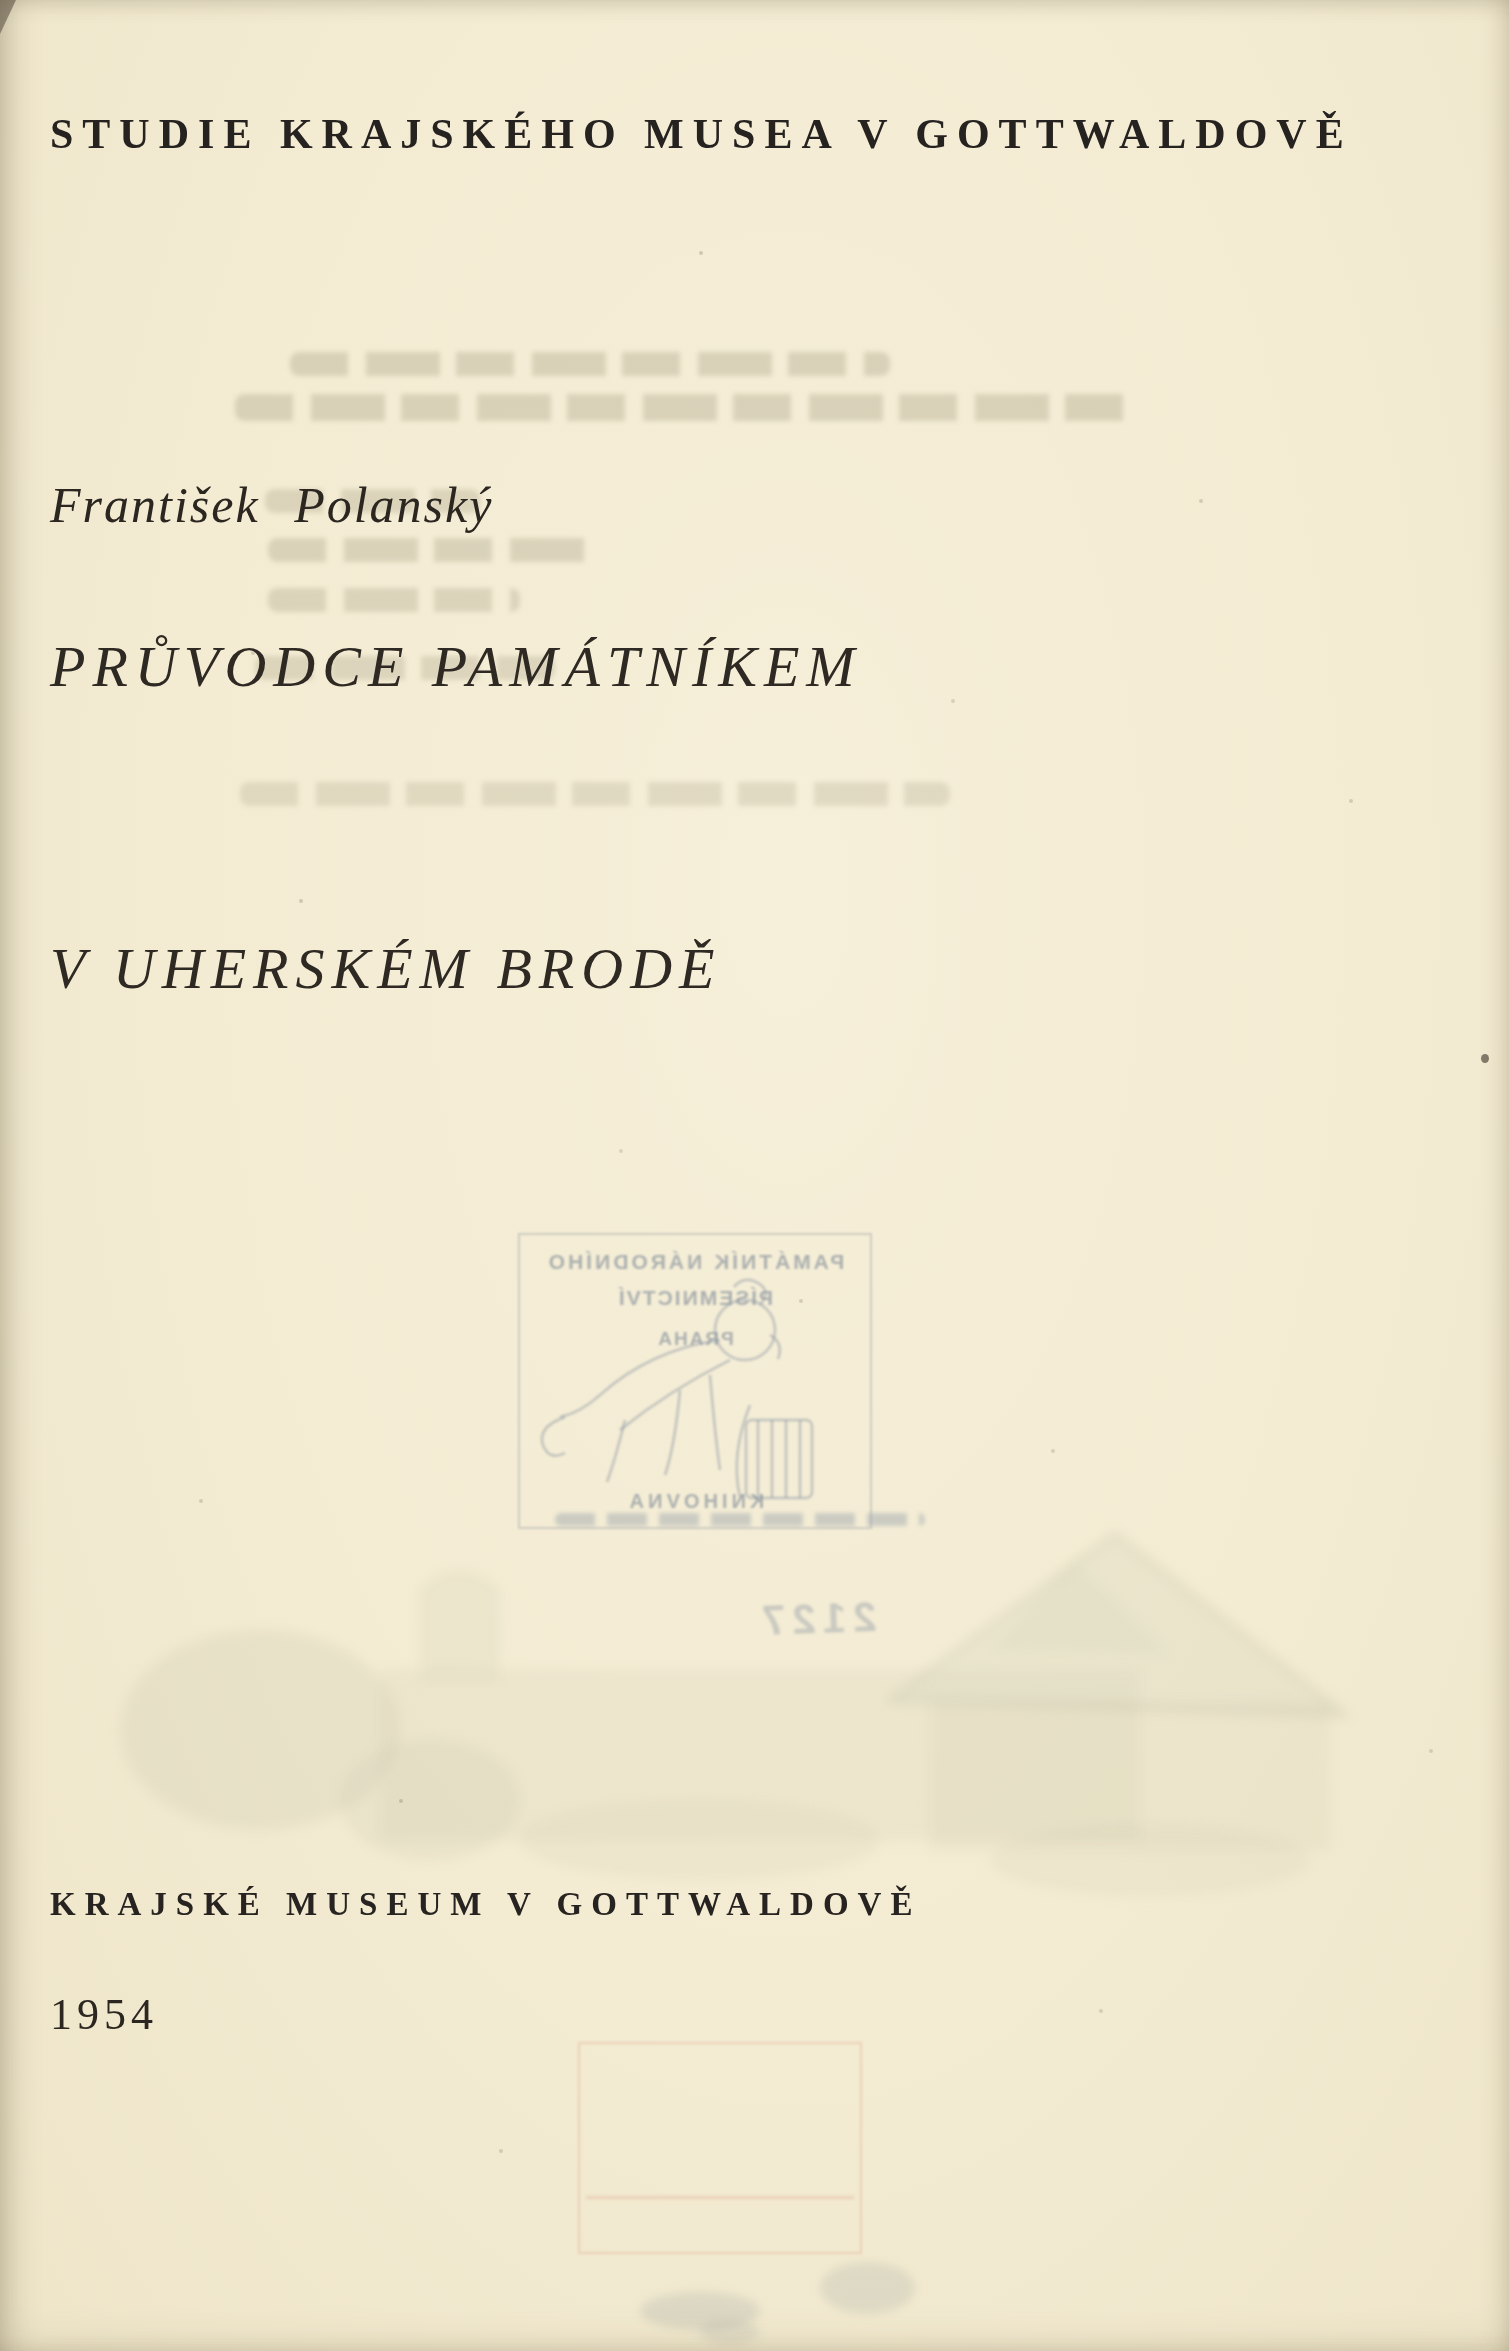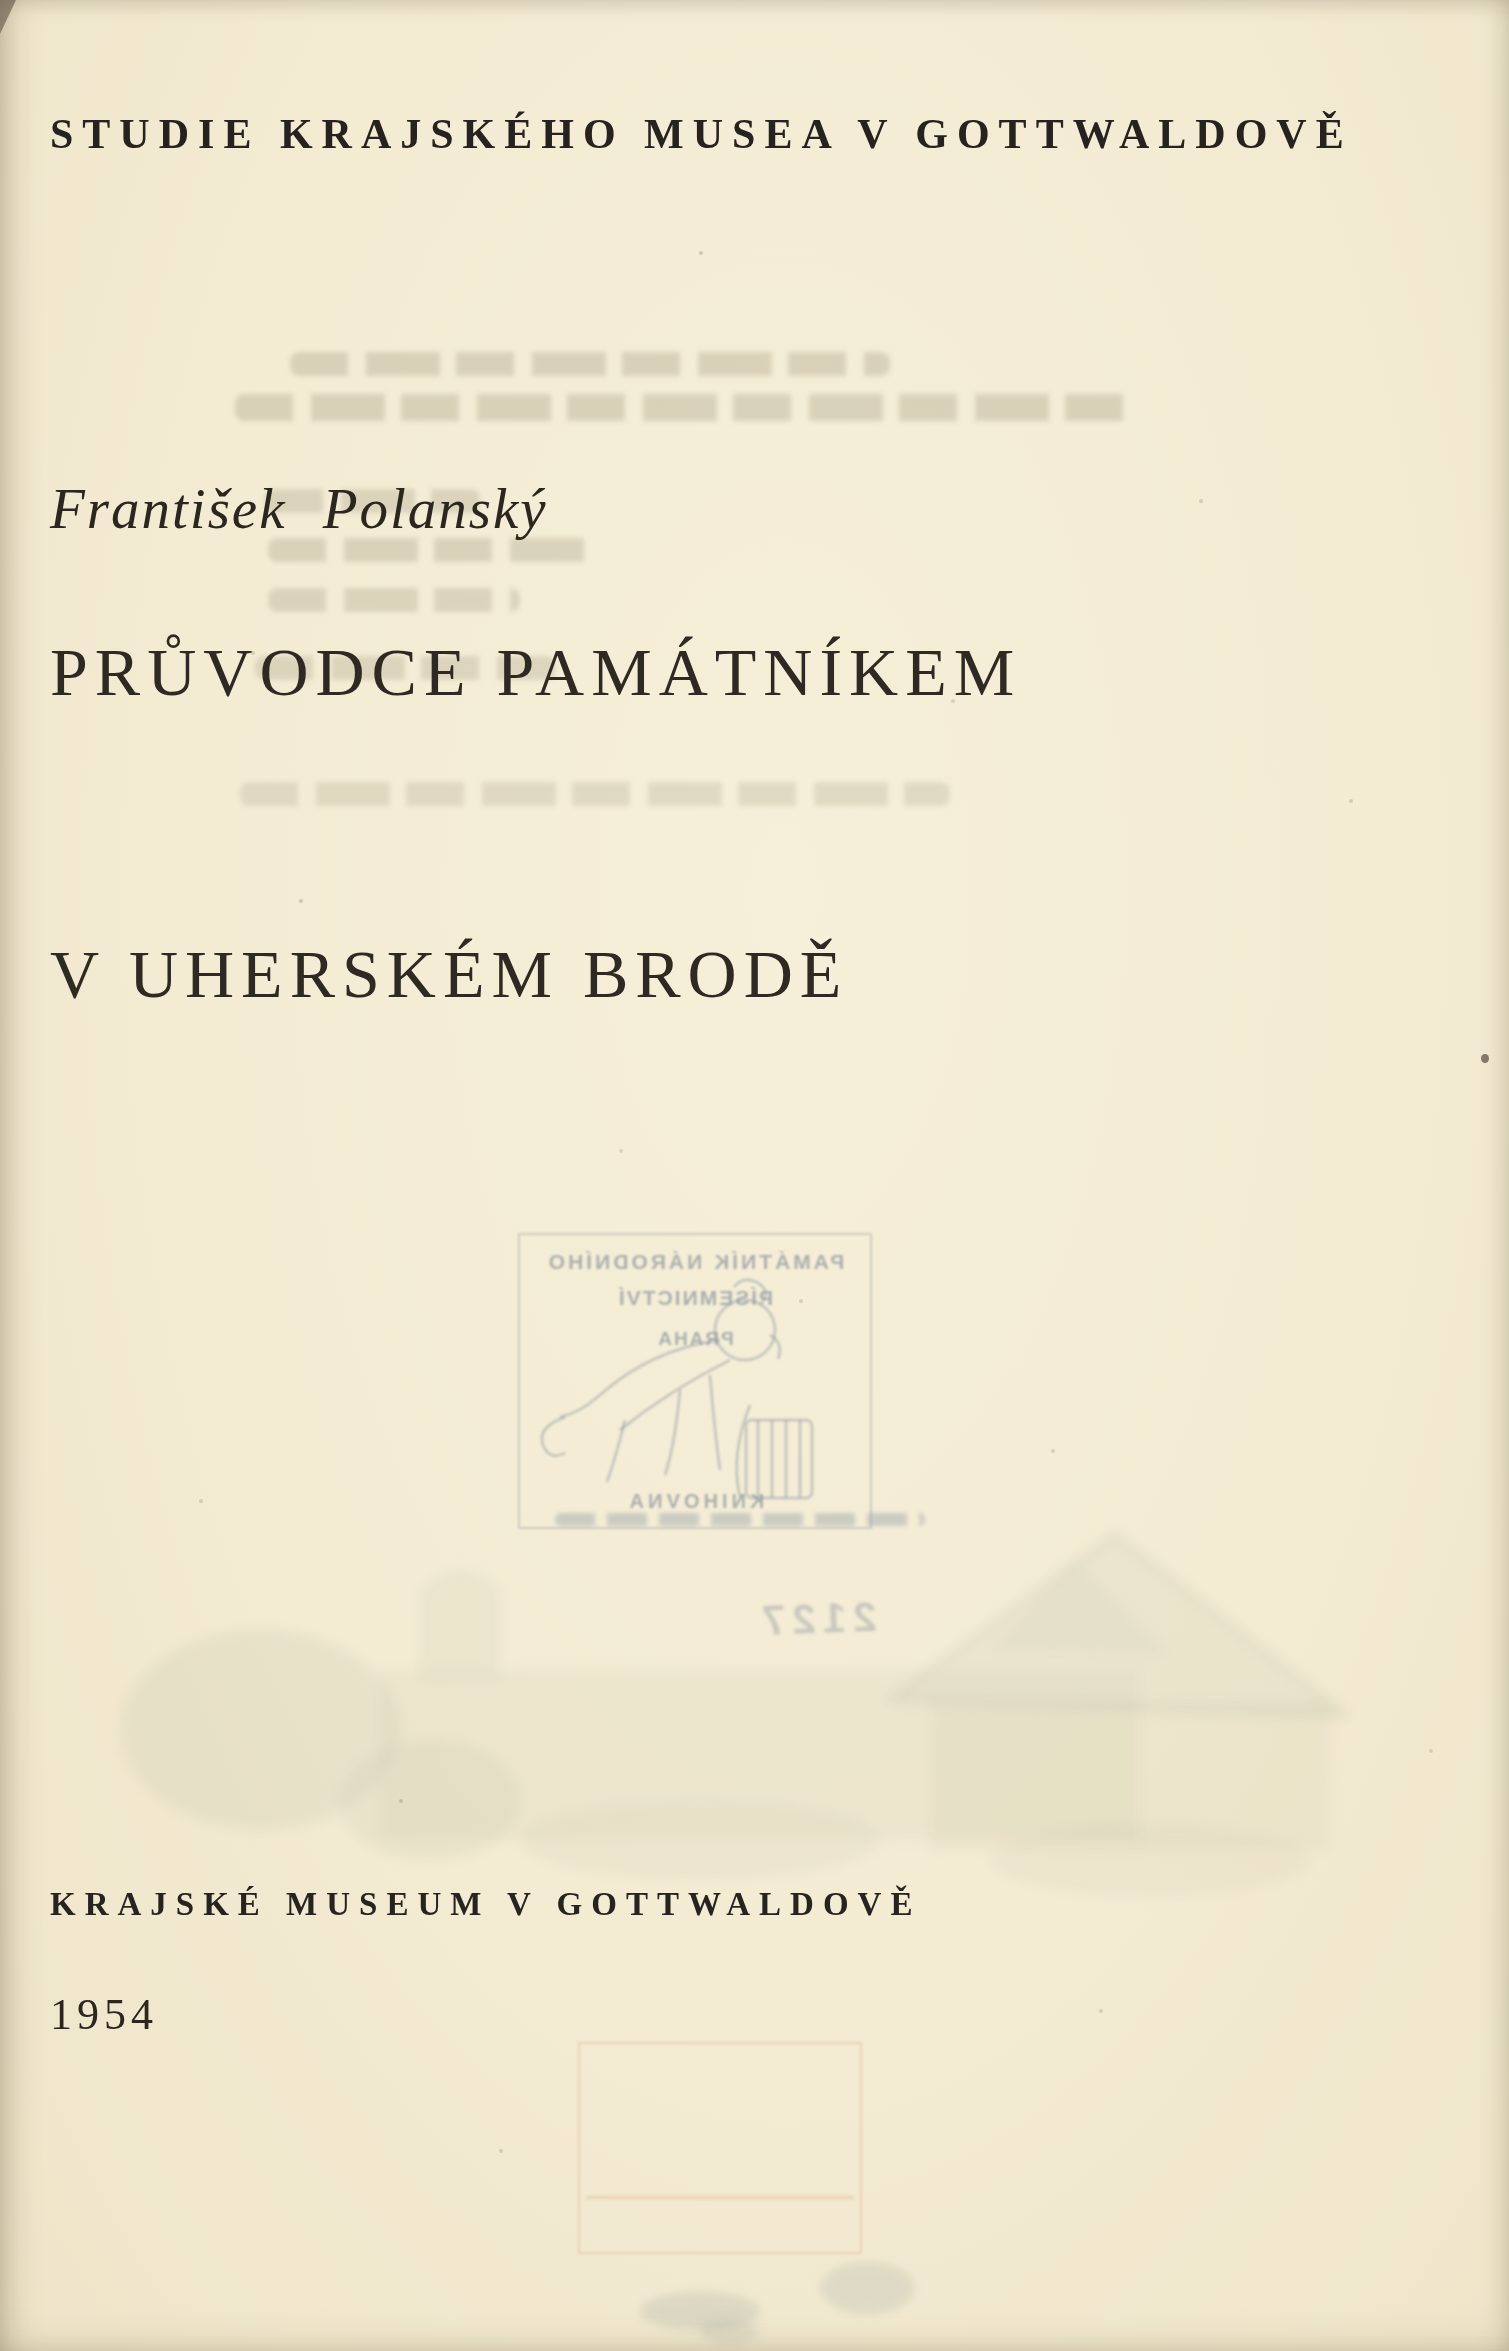--- a/index.html
+++ b/index.html
@@ -8,22 +8,22 @@
     width:1509px;height:2351px;
     margin:0 auto;
     overflow:hidden;
     font-family:"Liberation Serif", serif;
     background:radial-gradient(ellipse at 52% 38%, #f6efd9 0%, #f3ebd2 55%, #eee5c9 100%);
   }
   .abs{position:absolute;}
   
   .ctext{left:50px;width:1310px;text-align:left;white-space:nowrap;}
   .series{top:113px;font-size:42px;line-height:1;font-weight:700;letter-spacing:9px;color:#262220;}
-  .author{top:480px;font-size:57px;line-height:1;font-style:italic;font-weight:500;letter-spacing:2px;word-spacing:20px;color:#2b2620;}
-  .title{font-size:68px;line-height:1;font-weight:400;letter-spacing:7px;color:#2e2923;}
+  .author{top:480px;font-size:50px;line-height:1;font-style:italic;font-weight:500;letter-spacing:2px;word-spacing:20px;color:#2b2620;}
+  .title{font-size:58px;line-height:1;font-weight:400;letter-spacing:7px;color:#2e2923;font-style:italic;}
   .t1{top:638px;}
   .t2{top:788px;}
   .t3{top:940px;}
   .publisher{top:1888px;font-size:33px;line-height:1;font-weight:700;letter-spacing:9px;color:#272320;}
   .year{top:1993px;font-size:44px;line-height:1;font-weight:400;letter-spacing:5px;color:#2b2620;}
 
   
   .gline{
     position:absolute;height:24px;border-radius:9px;
     filter:blur(2.6px);opacity:.42;

